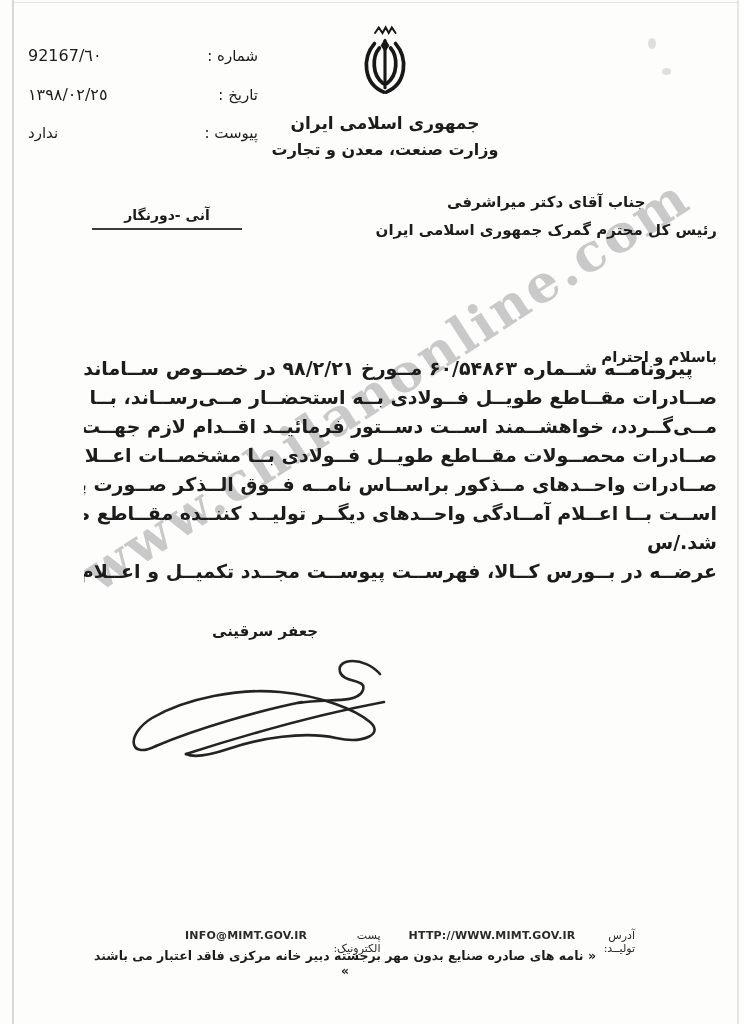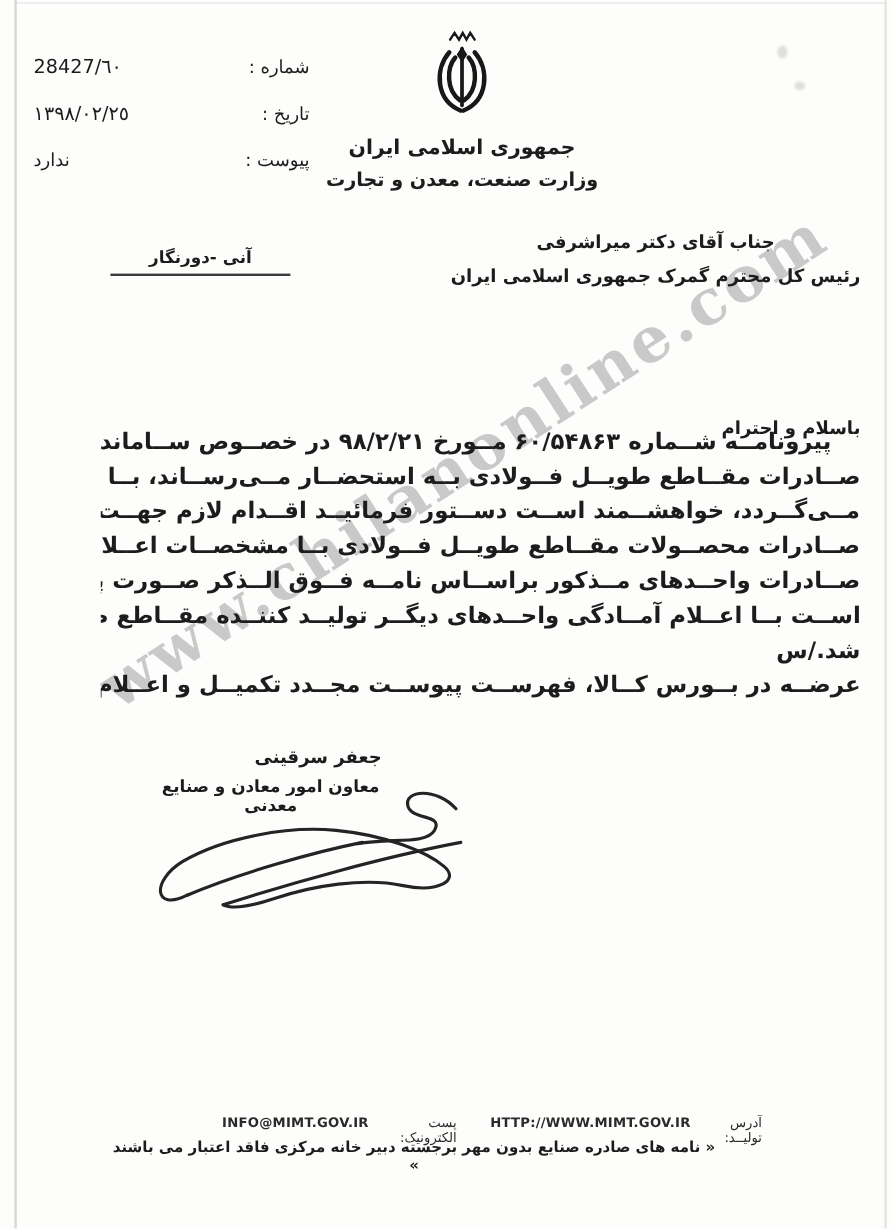--- a/index.html
+++ b/index.html
@@ -71,21 +71,21 @@
   <div class="abs speck" style="left:648px;top:38px;width:8px;height:11px;"></div>
   <div class="abs speck" style="left:662px;top:68px;width:9px;height:7px;"></div>
 
   <div class="abs watermark">www.chilanonline.com</div>
 
   <div class="content">
 
     <div class="abs meta rtl">
       <div class="meta-row">
         <span class="lbl">شماره :</span>
-        <span class="val">٦٠/28427</span>
+        <span class="val">٦٠/92167</span>
       </div>
       <div class="meta-row">
         <span class="lbl">تاریخ :</span>
         <span class="val">١٣٩٨/٠٢/٢٥</span>
       </div>
       <div class="meta-row">
         <span class="lbl">پیوست :</span>
         <span>ندارد</span>
       </div>
     </div>
@@ -121,21 +121,20 @@
       <div class="body-line">صــادرات مقــاطع طویــل فــولادی بــه استحضــار مــی‌رســاند، بــا در نظــر گــرفتن مفــاد</div>
       <div class="body-line">مــی‌گــردد، خواهشــمند اســت دســتور فرمائیــد اقــدام لازم جهــت تســهیل فرآینــد</div>
       <div class="body-line">صــادرات محصــولات مقــاطع طویــل فــولادی بــا مشخصــات اعــلام شــده ایفــاد</div>
       <div class="body-line">صــادرات واحــدهای مــذکور براســاس نامــه فــوق الــذکر صــورت پــذیرد. قابــل ذکــر</div>
       <div class="body-line">اســت بــا اعــلام آمــادگی واحــدهای دیگــر تولیــد کننــده مقــاطع طویــل فــولادی جهــت</div>
       <div class="body-line last">شد./س</div>
       <div class="body-line">عرضــه در بــورس کــالا، فهرســت پیوســت مجــدد تکمیــل و اعــلام خواهــد</div>
     </div>
 
     <div class="abs sig-name rtl">جعفر سرقینی</div>
-    <div class="abs sig-title rtl">معاون امور معادن و صنایع معدنی</div>
     <span class="abs sig-svg">
       <svg width="290" height="115" viewBox="0 0 290 115" fill="none" stroke="#242424" stroke-width="2.6" stroke-linecap="round">
         <path d="M268 26 C252 8 224 10 228 24 C232 36 258 30 250 44 C243 56 214 50 186 55"></path>
         <path d="M190 54 C150 62 86 80 44 98"></path>
         <path d="M44 98 C16 112 14 86 40 70 C74 50 128 40 168 44 C210 48 244 62 258 74 C272 86 252 96 224 90 C192 83 148 90 116 101 C98 107 82 110 74 106"></path>
         <path d="M74 106 C130 88 208 66 272 54"></path>
       </svg>
     </span>
 
     <div class="abs footer-contact">

